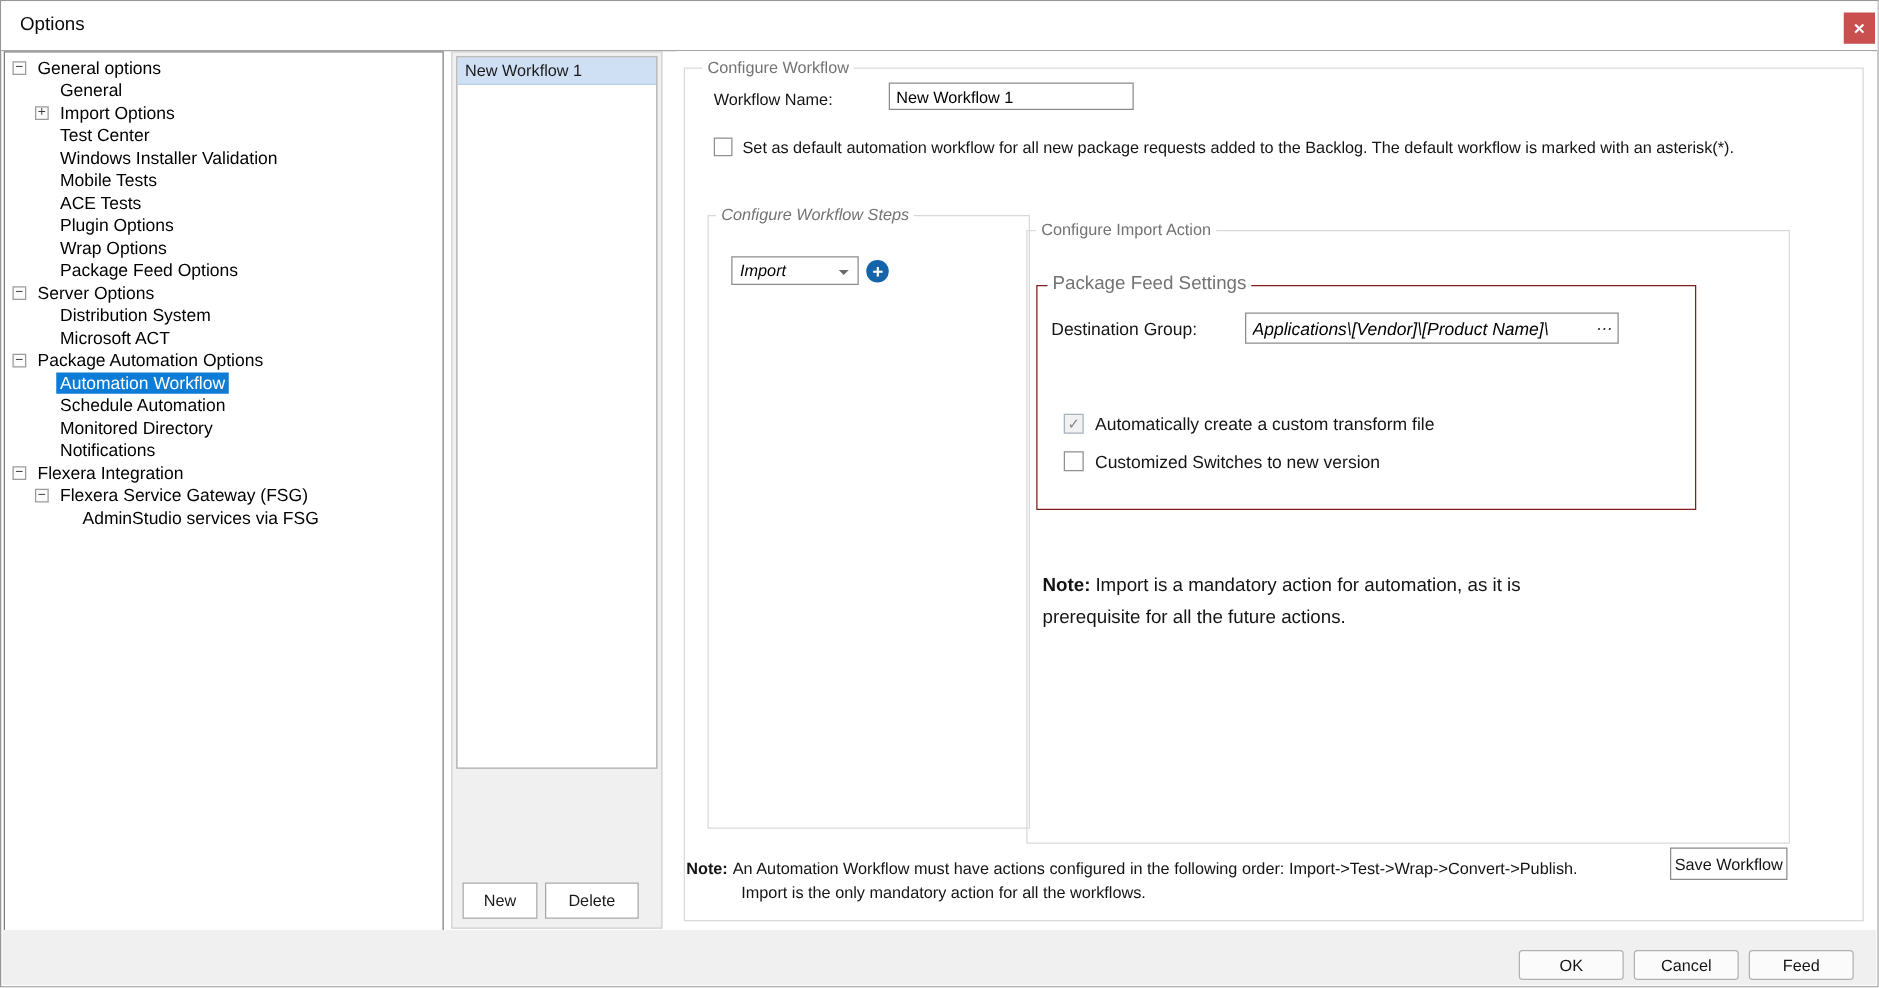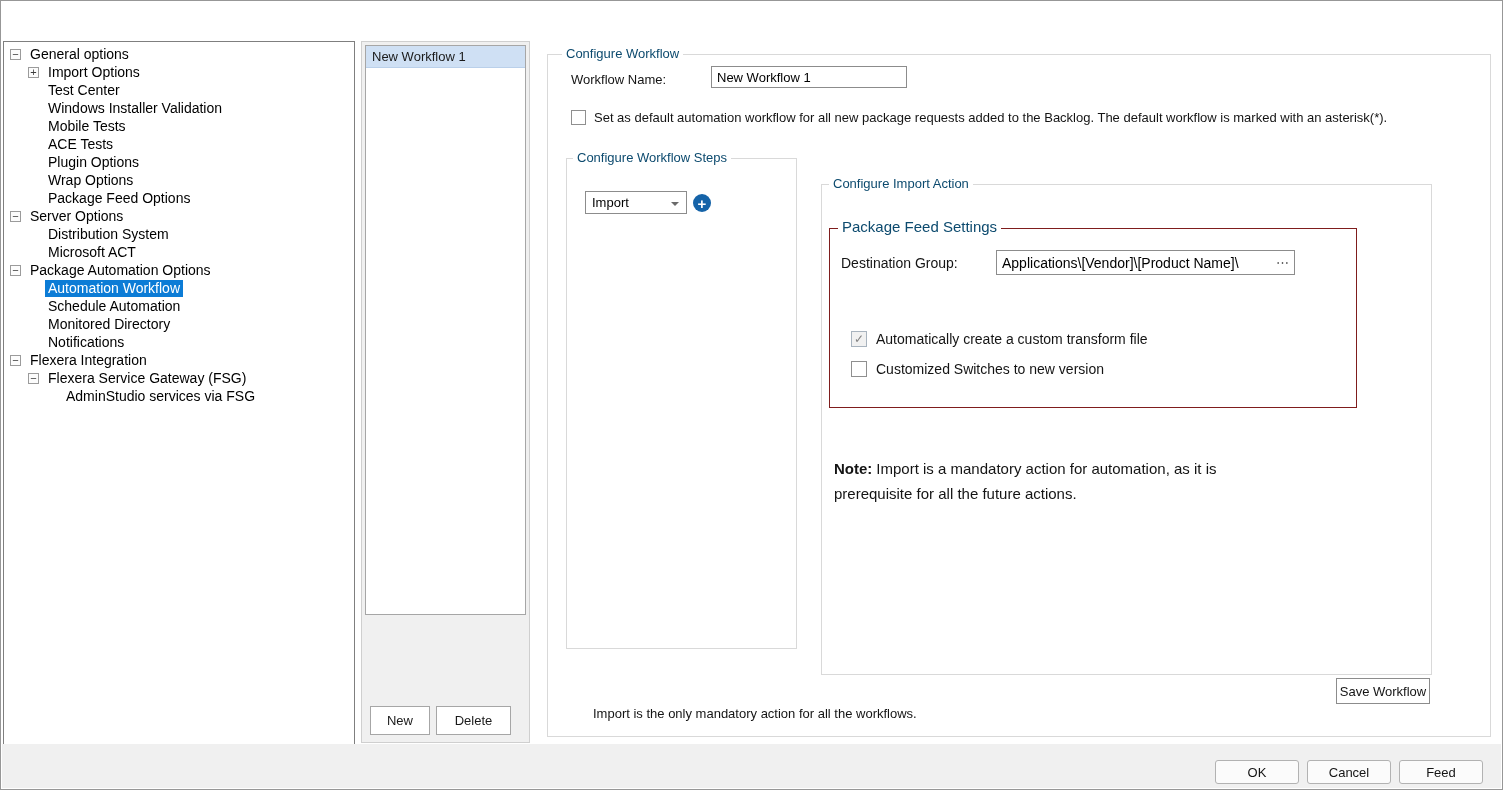--- a/index.html
+++ b/index.html
@@ -28,44 +28,44 @@
   .wf-list { position:absolute; left:3px; top:3px; width:161px; height:570px; background:#fff; border:1px solid #a6a6a6; overflow:hidden; }
   .wf-item { height:22px; line-height:21px; padding-left:6px; font-size:13px; color:#1a1a1a; white-space:nowrap; }
   .wf-item.selected { background:#cfe0f4; border-bottom:1px solid #bad0ea; }
   .mid-btn { position:absolute; background:#fff; border:1px solid #a6a6a6; font-size:13px; color:#1a1a1a; display:flex; align-items:center; justify-content:center; cursor:default; }
   .btn-new { left:8px; top:664px; width:60px; height:29px; }
   .btn-delete { left:74px; top:664px; width:75px; height:29px; }
 
   
   .right-panel { position:absolute; left:540px; top:40px; width:957px; height:704px; background:#fff; border-bottom:1px solid #b9b9b9; }
   .groupbox { position:absolute; border:1px solid #d9d9d9; }
-  .legend { position:absolute; top:-9px; background:#fff; padding:0 4px; font-size:13px; color:#0c4a6e; white-space:nowrap; }
+  .legend { position:absolute; top:-9px; background:#fff; padding:0 4px; font-size:13px; color:#737373; white-space:nowrap; }
 
   .cw-group { left:6px; top:13px; width:944px; height:683px; }
   .cw-legend { left:14px; }
   .name-label { position:absolute; left:30px; top:31px; font-size:13px; color:#141414; }
   .name-input { position:absolute; left:170px; top:25px; width:196px; height:22px; border:1px solid #8c8c8c; font-size:13px; padding:0 5px; font-family:inherit; color:#000; background:#fff; outline:none; }
 
   .default-cb-row { position:absolute; left:30px; top:69px; display:flex; align-items:center; }
   .cb15 { width:15px; height:15px; border:1px solid #8f8f8f; background:#fff; display:inline-flex; align-items:center; justify-content:center; flex:0 0 15px; }
   .default-cb-label { font-size:13px; color:#141414; margin-left:8px; white-space:nowrap; }
 
-  .steps-group { left:25px; top:117px; width:231px; height:491px; }
+  .steps-group { left:25px; top:131px; width:258px; height:491px;font-style:italic; }
   .steps-legend { left:6px; }
   .step-select { position:absolute; left:18px; top:32px; width:102px; height:23px; border:1px solid #8c8c8c; background:#fff; display:flex; align-items:center; font-size:13px; padding-left:6px; color:#000; cursor:default; }
   .select-arrow { position:absolute; right:7px; top:10px; width:0; height:0; border-left:4px solid transparent; border-right:4px solid transparent; border-top:4px solid #6a6a6a; }
   .add-step-btn { position:absolute; left:126px; top:35px; width:18px; height:18px; border-radius:50%; background:#1563a8; color:#fff; display:flex; align-items:center; justify-content:center; font-size:15px; font-weight:bold; line-height:1; cursor:default; }
 
   .ia-group { left:280px; top:117px; width:611px; height:491px;margin-top:26px; }
   .ia-legend { left:7px; }
 
   .pf-group { position:absolute; left:7px; top:43px; width:528px; height:180px; border:1px solid #7f1d1d; }
   .pf-legend { left:8px; top:-11px; font-size:15px; }
   .dest-label { position:absolute; left:11px; top:26px; font-size:14px; color:#141414; }
-  .dest-input { position:absolute; left:166px; top:21px; width:299px; height:25px; border:1px solid #8c8c8c; display:flex; align-items:center; font-size:14px; padding:0 5px; color:#000; background:#fff; }
+  .dest-input { position:absolute; left:166px; top:21px; width:299px; height:25px; border:1px solid #8c8c8c; display:flex; align-items:center; font-size:14px; padding:0 5px; color:#000; background:#fff;font-style:italic; }
   .dest-text { flex:1; white-space:nowrap; overflow:hidden; }
   .ellipsis-btn { flex:0 0 auto; color:#333; font-size:13px; padding-left:3px; cursor:default; }
 
   .pf-cbs { position:absolute; left:21px; top:95px; }
   .pf-row { height:30px; display:flex; align-items:center; }
   .cb16 { width:16px; height:16px; border:1px solid #8f8f8f; background:#fff; display:flex; align-items:center; justify-content:center; font-size:12px; color:#848484; flex:0 0 16px; }
   .cb16.checked { background:#f1f1f1; border-color:#a8b3be; }
   .pf-label { font-size:14px; color:#141414; margin-left:9px; white-space:nowrap; }
 
   .ia-note { position:absolute; left:12px; top:271px; width:428px; font-size:15px; color:#141414; line-height:25px; }
@@ -81,25 +81,35 @@
   .dlg-btn { position:absolute; top:759px; width:84px; height:24px; background:#fbfbfb; border:1px solid #b2b2b2; border-radius:3px; font-size:13px; color:#141414; display:flex; align-items:center; justify-content:center; cursor:default; }
   .btn-ok { left:1214px; }
   .btn-cancel { left:1306px; }
   .btn-help { left:1398px; }
 </style>
 </head>
 <body>
 
 <div class="dialog">
 
+  <div class="titlebar">
+    <span class="title-text">Options</span>
+    <div class="close-btn">
+      <span>✕</span>
+    </div>
+  </div>
 
   <div class="tree-panel">
       <div class="tree-row lvl0">
         <span class="tree-glyph box">−</span>
         <span class="tree-label">General options</span>
+      </div>
+      <div class="tree-row lvl1">
+        <span class="tree-glyph"></span>
+        <span class="tree-label">General</span>
       </div>
       <div class="tree-row lvl1">
         <span class="tree-glyph box">+</span>
         <span class="tree-label">Import Options</span>
       </div>
       <div class="tree-row lvl1">
         <span class="tree-glyph"></span>
         <span class="tree-label">Test Center</span>
       </div>
       <div class="tree-row lvl1">
@@ -225,20 +235,23 @@
               <span class="pf-label">Customized Switches to new version</span>
             </div>
           </div>
       </div>
 
       <div class="ia-note">
         <b>Note:</b><span>Import is a mandatory action for automation, as it is prerequisite for all the future actions.</span>
       </div>
     </div>
 
+    <div class="footer-note-line1">
+      <b>Note:</b><span>An Automation Workflow must have actions configured in the following order: Import-&gt;Test-&gt;Wrap-&gt;Convert-&gt;Publish.</span>
+    </div>
     <div class="footer-note-line2">Import is the only mandatory action for all the workflows.</div>
 
     <div class="save-btn">Save Workflow</div>
   </div>
 
   <div class="footer-bar"></div>
   <div class="dlg-btn btn-ok">OK</div>
   <div class="dlg-btn btn-cancel">Cancel</div>
   <div class="dlg-btn btn-help">Feed</div>
 

